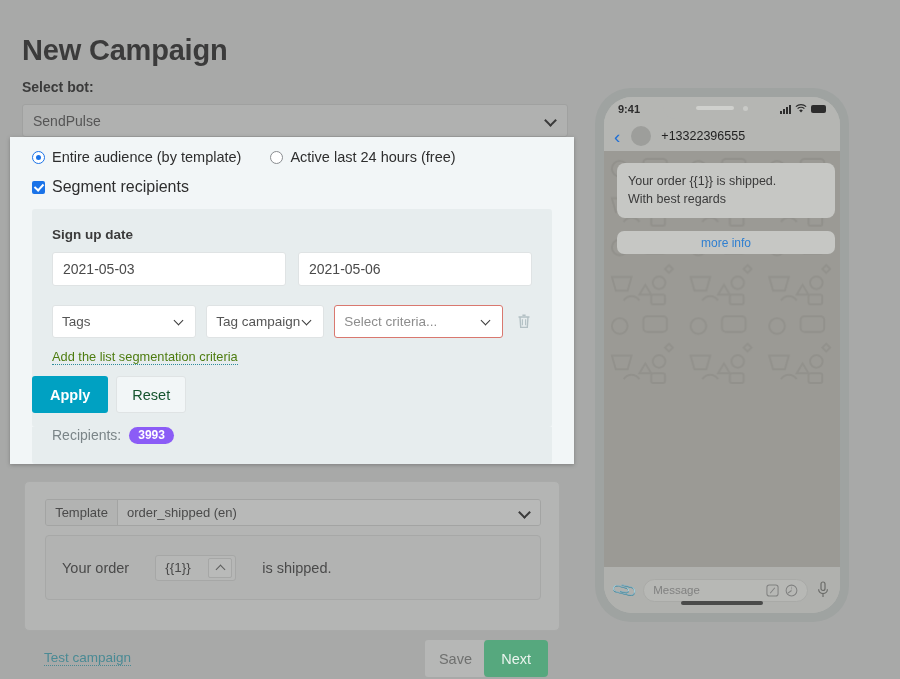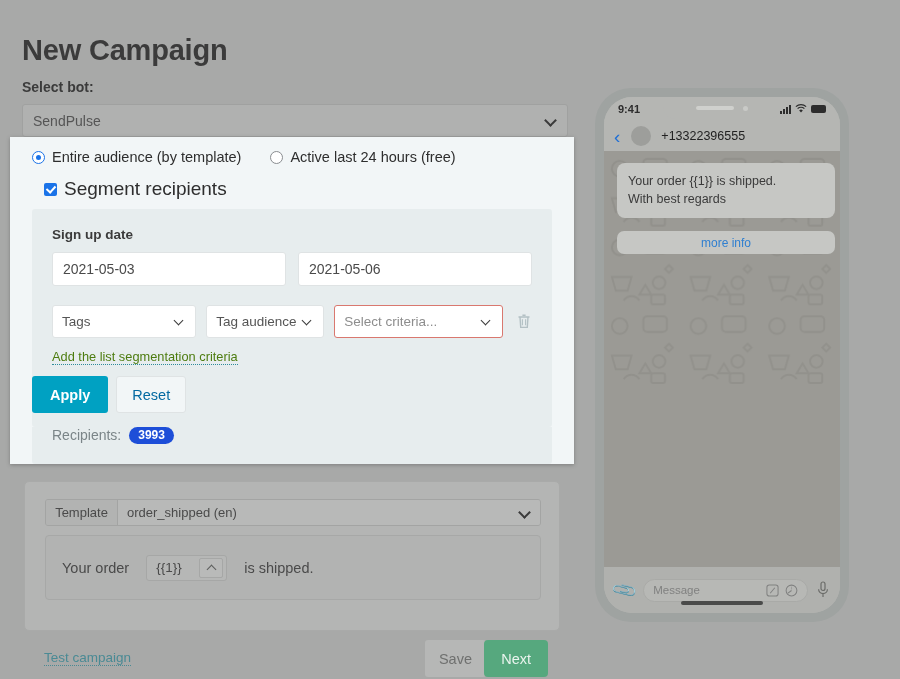--- a/index.html
+++ b/index.html
@@ -54,21 +54,21 @@
     width:13px; height:13px; border-radius:50%; border:1px solid #8a8d90;
     background:#fff; margin-right:7px; position:relative; flex:none;
   }
   .radio.on { border-color:#1a73e8; }
   .radio.on::after{
     content:""; position:absolute; left:3px; top:3px; width:5px; height:5px;
     border-radius:50%; background:#1a73e8;
   }
   .radio-opt + .radio-opt { margin-left:22px; }
 
-  .check-row { position:absolute; left:22px; top:41px; display:flex; align-items:center; font-size:19px; color:#2e2e2e;margin-left:12px; }
+  .check-row { position:absolute; left:22px; top:41px; display:flex; align-items:center; font-size:16px; color:#2e2e2e; }
   .checkbox {
     width:13px; height:13px; border-radius:2px; background:#1a73e8; margin-right:7px;
     position:relative; flex:none;
   }
   .checkbox::after{
     content:""; position:absolute; left:4px; top:1px; width:4px; height:7px;
     border-right:2px solid #fff; border-bottom:2px solid #fff; transform:rotate(42deg);
   }
 
   #criteria-box {
@@ -102,33 +102,33 @@
   }
 
   #apply-reset { position:absolute; left:22px; top:239px; display:flex; gap:8px; }
   #apply-btn {
     background:#00a1c2; color:#fff; font-size:14.5px; font-weight:700;
     border:none; border-radius:3px; padding:0 18px; height:37px; cursor:pointer;
     font-family:inherit;
     text-align:center;
   }
   #reset-btn {
-    background:#f2f6f7; color:#0369a1; font-size:14.5px;
+    background:#f2f6f7; color:#14532d; font-size:14.5px;
     border:1px solid #dfe3e4; border-radius:3px; padding:0 15px; height:37px; cursor:pointer;
     font-family:inherit;
   }
 
   #recipients-bar {
     position:absolute; left:22px; top:290px; width:520px; height:37px;
     background:#e7edee; border-radius:0 0 3px 3px;
     display:flex; align-items:flex-start; padding-left:20px;
   }
   #recipients-label { font-size:14px; color:#7b8588; }
   #recipients-count {
-    margin-left:8px; background:#1d4ed8; color:#fff; font-size:12px; font-weight:700;
+    margin-left:8px; background:#8b5cf6; color:#fff; font-size:12px; font-weight:700;
     border-radius:9px; padding:2px 9px 3px; line-height:1;
   }
 
   
   #template-card {
     position:absolute; left:24px; top:465px; width:536px; height:150px;
     background:#b4b5b4; border:1px solid #a9aaa9; border-radius:5px;
   }
   #template-row {
     position:absolute; left:20px; top:17px; width:496px; height:27px;
@@ -141,21 +141,21 @@
   }
   #template-select {
     flex:1; display:flex; align-items:center; padding:0 9px;
     font-size:13px; color:#4a4a4a; background:#b8b9b8;
   }
   #template-select .caret { margin-left:auto; }
 
   #template-body {
     position:absolute; left:20px; top:53px; width:496px; height:65px;
     background:#b2b3b2; border:1px solid #a7a8a7; border-radius:4px;
-    display:flex; align-items:center; padding-left:16px; gap:8px;
+    display:flex; align-items:center; padding-left:16px; gap:17px;
   }
   #template-body .txt { font-size:14.5px; color:#4a4a4a; }
   #var-chip {
     display:inline-flex; align-items:center; width:81px; height:26px;
     border:1px solid #a6a7a6; border-radius:3px; background:#b6b7b6;
     margin:0 9px; padding-left:9px; font-size:13.5px; color:#4a4a4a; position:relative;
   }
   #var-stepper {
     position:absolute; right:3px; top:2px; width:24px; height:20px;
     border:1px solid #a6a7a6; border-radius:2px; background:#b9bab9;
@@ -299,21 +299,21 @@
           <div class="date-input">2021-05-03</div>
           <div class="date-input">2021-05-06</div>
         </div>
 
         <div class="filter-row">
           <div class="sel" id="sel-field">
             <span>Tags</span>
             <span class="caret sm"></span>
           </div>
           <div class="sel" id="sel-cond">
-            <span>Tag audience</span>
+            <span>Tag campaign</span>
             <span class="caret sm"></span>
           </div>
           <div class="sel" id="sel-value">
             <span style="color:#8d8d8d">Select criteria...</span>
             <span class="caret sm"></span>
           </div>
           <span id="delete-criteria-btn">
             <svg width="16" height="17" viewBox="0 0 16 17" fill="none" stroke="#b3c0c4" stroke-width="1.4">
               <path d="M2.5 4h11M6.4 2.3h3.2M4 4l.7 10.4h6.6L12 4"></path>
               <path d="M6.4 6.3v6M9.6 6.3v6" stroke-width="1.1"></path>

